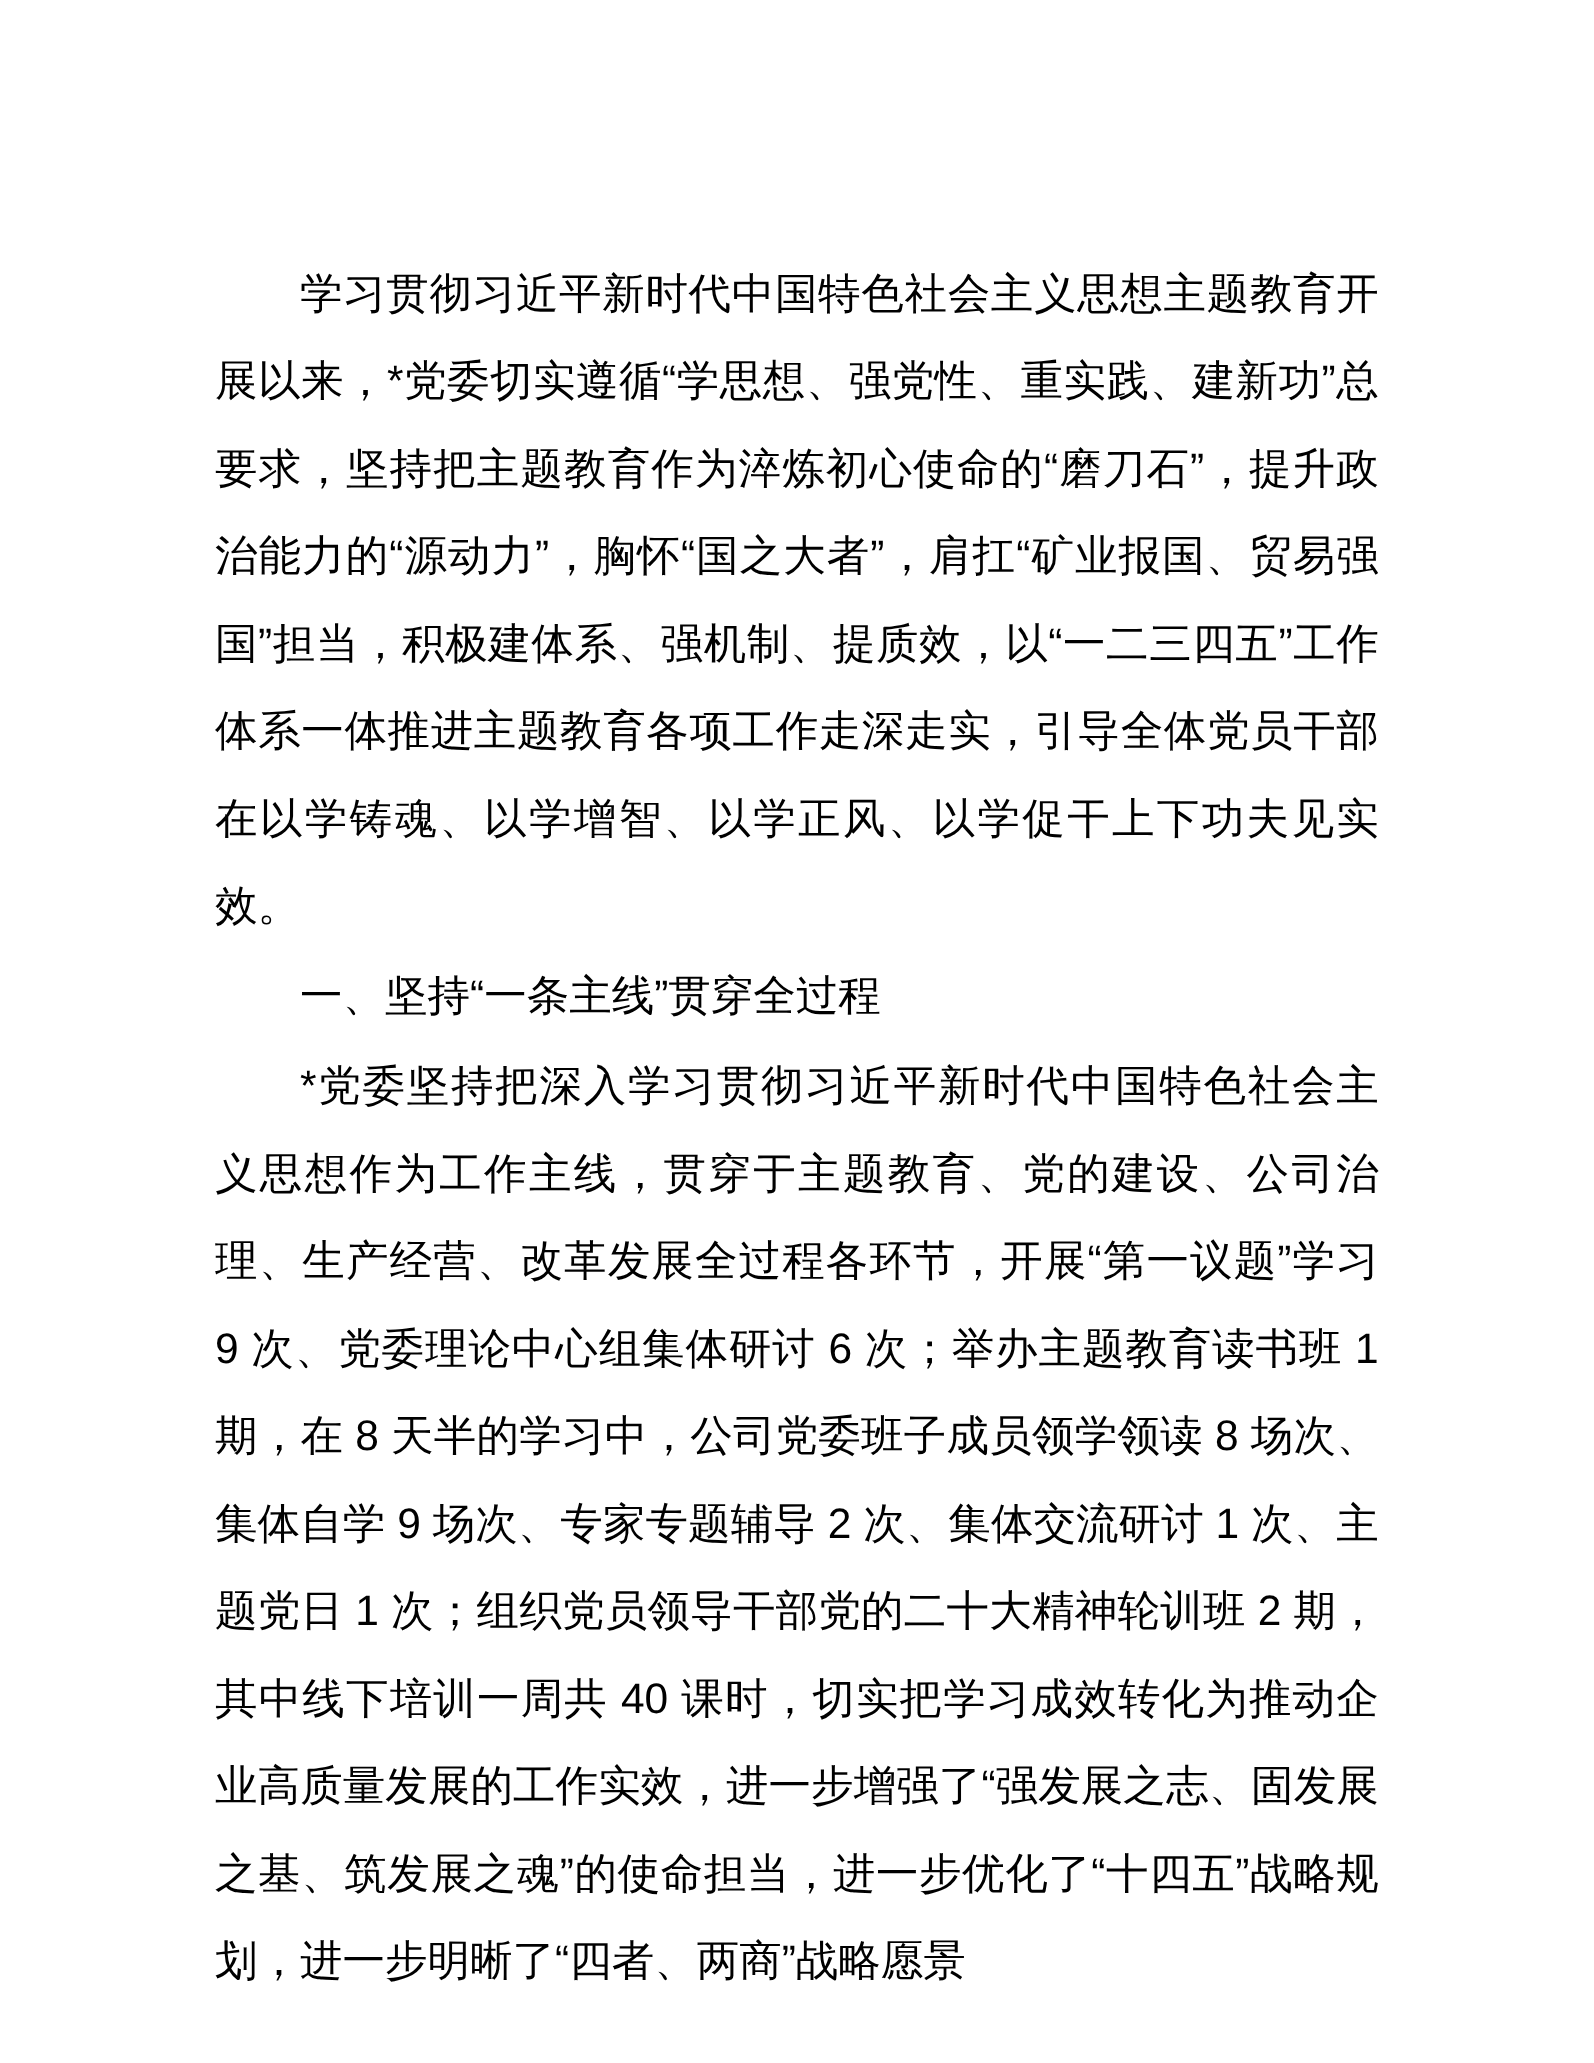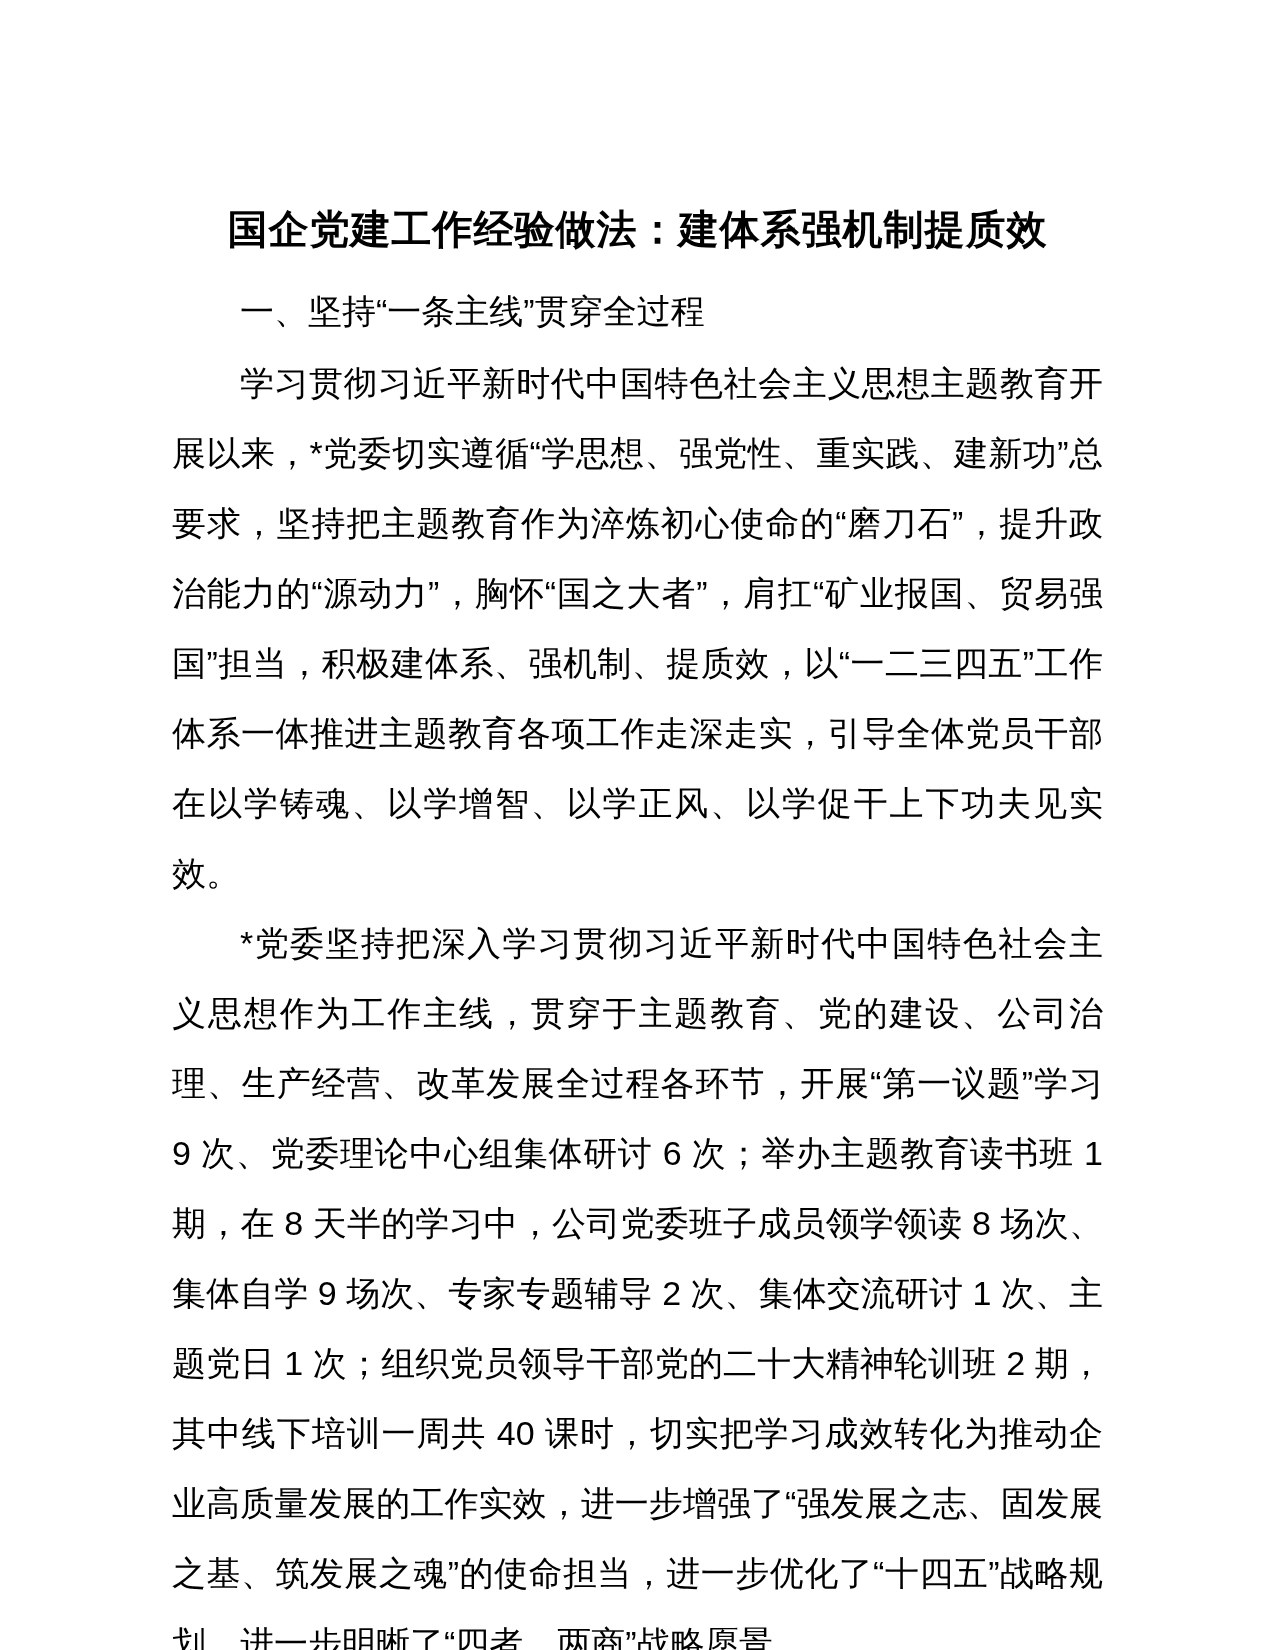--- a/index.html
+++ b/index.html
@@ -43,22 +43,21 @@
       font-weight: normal;
       margin-top: 2px;
       margin-bottom: 2px;
       text-align: left;
     }
   </style>
 </head>
 <body>
 
 <div class="page">
-  <h1 class="doc-title">国企党建工作经验做法：建体系强机制提质效</h1>
 
   <div>
+    <p class="para">学习贯彻习近平新时代中国特色社会主义思想主题教育开展以来，*党委切实遵循“学思想、强党性、重实践、建新功”总要求，坚持把主题教育作为淬炼初心使命的“磨刀石”，提升政治能力的“源动力”，胸怀“国之大者”，肩扛“矿业报国、贸易强国”担当，积极建体系、强机制、提质效，以“一二三四五”工作体系一体推进主题教育各项工作走深走实，引导全体党员干部在以学铸魂、以学增智、以学正风、以学促干上下功夫见实效。</p>
+
     <p class="para heading">一、坚持“一条主线”贯穿全过程</p>
-
-    <p class="para">学习贯彻习近平新时代中国特色社会主义思想主题教育开展以来，*党委切实遵循“学思想、强党性、重实践、建新功”总要求，坚持把主题教育作为淬炼初心使命的“磨刀石”，提升政治能力的“源动力”，胸怀“国之大者”，肩扛“矿业报国、贸易强国”担当，积极建体系、强机制、提质效，以“一二三四五”工作体系一体推进主题教育各项工作走深走实，引导全体党员干部在以学铸魂、以学增智、以学正风、以学促干上下功夫见实效。</p>
 
     <p class="para">*党委坚持把深入学习贯彻习近平新时代中国特色社会主义思想作为工作主线，贯穿于主题教育、党的建设、公司治理、生产经营、改革发展全过程各环节，开展“第一议题”学习 9 次、党委理论中心组集体研讨 6 次；举办主题教育读书班 1 期，在 8 天半的学习中，公司党委班子成员领学领读 8 场次、集体自学 9 场次、专家专题辅导 2 次、集体交流研讨 1 次、主题党日 1 次；组织党员领导干部党的二十大精神轮训班 2 期，其中线下培训一周共 40 课时，切实把学习成效转化为推动企业高质量发展的工作实效，进一步增强了“强发展之志、固发展之基、筑发展之魂”的使命担当，进一步优化了“十四五”战略规划，进一步明晰了“四者、两商”战略愿景</p>
   </div>
 </div>
 
 </body></html>

